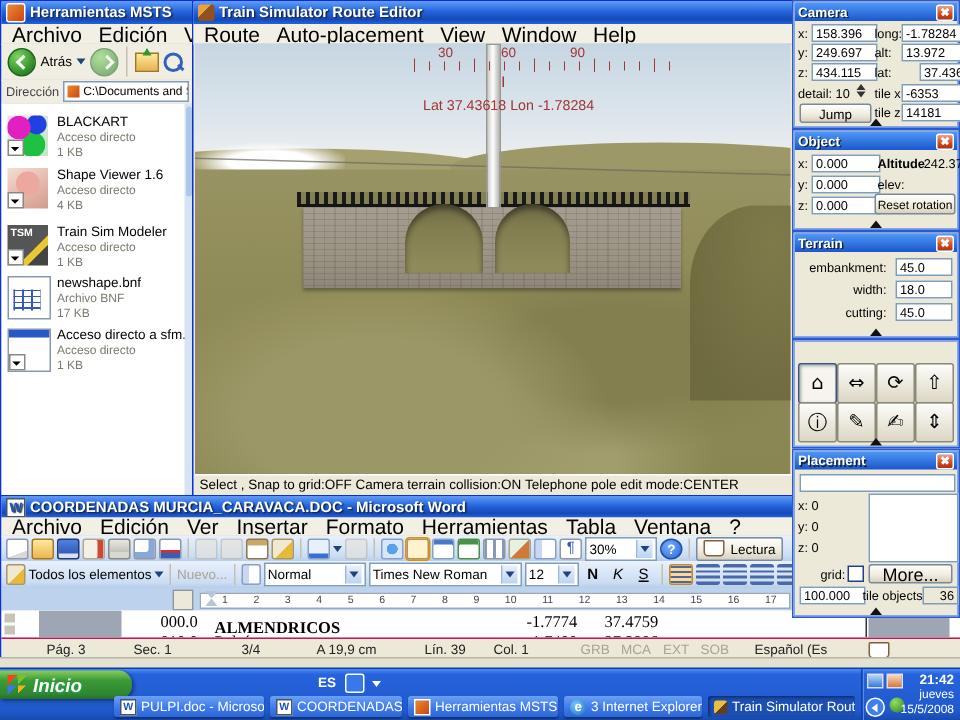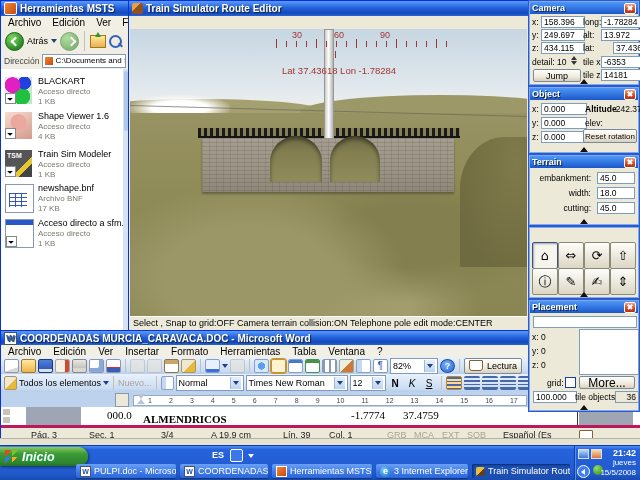--- a/index.html
+++ b/index.html
@@ -6,21 +6,21 @@
   #screen{position:relative;width:640px;height:480px;background:#3A6EA5;overflow:hidden;
           font-family:"Liberation Sans",sans-serif;font-size:10px;color:#000;cursor:default}
   .abs{position:absolute}
   
   .win{position:absolute;background:#ECE9D8;border:1px solid #0831D9}
   .tbar{position:absolute;left:0;right:0;top:0;height:15px;
         background:linear-gradient(180deg,#5A9BF8 0%,#2463DD 45%,#1549B8 80%,#2463DD 100%);
         color:#fff;font-weight:bold;font-size:10px;display:flex;align-items:center;gap:3px;
         padding:0 3px;white-space:nowrap;overflow:hidden;text-shadow:1px 1px 1px #123}
   .menubar{position:absolute;left:0;right:0;display:flex;gap:9px;align-items:center;
-           background:#F2EFE4;border-bottom:1px solid #D8D4C4;padding:0 6px;font-size:10px}
+           background:#F2EFE4;border-bottom:1px solid #D8D4C4;padding:0 6px;font-size:14px}
   .menubar span{padding:0 1px}
   .closeX{width:12px;height:11px;border:1px solid #fff;border-radius:2px;flex:none;
           background:linear-gradient(180deg,#F0A088,#CE4A23 60%,#B03010);position:relative}
   .closeX::before,.closeX::after{content:"";position:absolute;left:2px;top:4px;width:7px;height:1.6px;background:#fff}
   .closeX::before{transform:rotate(45deg)}.closeX::after{transform:rotate(-45deg)}
   
   .field{background:#fff;border:1px solid #7F9DB9;font-size:8.5px;line-height:10px;
          padding:0 2px;overflow:hidden;white-space:nowrap}
   .btn{background:linear-gradient(180deg,#FEFEFB,#EFEBDC 60%,#D8D0BF);border:1px solid #7A8A99;
        border-radius:2px;font-size:9px;text-align:center;display:flex;align-items:center;justify-content:center}
@@ -233,20 +233,27 @@
         <div class="abs" style="left:1px;top:2px;width:4px;height:60px;background:#AEC8EC;border-radius:2px"></div>
       </div>
     </div>
   </div>
 
   <div class="win" style="left:128px;top:0;width:400px;height:331px;z-index:2">
     <div class="tbar">
       <span style="width:11px;height:11px;background:linear-gradient(135deg,#E8A040 40%,#905020 41%);border-radius:2px;flex:none"></span>
       <span>Train Simulator Route Editor</span>
     </div>
+    <div class="menubar" style="top:15px;height:13px">
+      <span>Route</span>
+      <span>Auto-placement</span>
+      <span>View</span>
+      <span>Window</span>
+      <span>Help</span>
+    </div>
     <div class="viewport">
       <div class="hill" style="left:-60px;top:70px;width:260px;height:28px"></div>
       <div class="hill" style="left:170px;top:66px;width:280px;height:34px;background:#9D9868"></div>
       <div class="abs" style="left:0;top:66px;width:100px;height:26px;background:radial-gradient(ellipse,#fff 0 40%,transparent 75%)"></div>
       <div class="ground"></div>
       <div class="mound" style="left:330px;top:108px;width:110px;height:130px"></div>
       <div class="wire"></div>
       <div class="bridge">
         <div class="track"></div>
         <div class="masonry"></div>
@@ -302,21 +309,21 @@
       <span class="sep"></span>
       <span class="i i-link"></span>
       <span class="i i-brush i-hl"></span>
       <span class="i i-tbl"></span>
       <span class="i i-xls"></span>
       <span class="i i-cols"></span>
       <span class="i i-draw"></span>
       <span class="i i-map"></span>
       <span class="i i-para">¶</span>
       <span class="combo" style="width:42px">
-        <span>82%</span>
+        <span>30%</span>
           <span class="ca">
             <span class="tri-d" style="border-top-color:#204080"></span>
           </span>
       </span>
       <span class="i i-help">?</span>
       <span class="sep"></span>
       <span class="btn" style="height:14px;padding:0 4px;gap:4px">
         <span class="book"></span>
         <span>Lectura</span>
       </span>
@@ -406,21 +413,21 @@
         <span class="abs" style="left:402px;top:2px">37.4759</span>
       </div>
       <div>
         <span class="abs" style="left:106px;top:15px">010.0</span>
         <span class="abs" style="left:142px;top:15px">Pulpí</span>
         <span class="abs" style="left:350px;top:15px">-1.7400</span>
         <span class="abs" style="left:402px;top:15px">37.3906</span>
       </div>
     </div>
 
-    <div class="abs" style="left:0;right:0;top:94px;height:13px;background:#ECE9D8;border-top:3px solid #be185d;font-size:9px;color:#222">
+    <div class="abs" style="left:0;right:0;top:94px;height:13px;background:#ECE9D8;border-top:1px solid #be185d;font-size:9px;color:#222">
       <span class="abs" style="left:30px;top:2px">Pág. 3</span>
       <span class="abs" style="left:88px;top:2px">Sec. 1</span>
       <span class="abs" style="left:160px;top:2px">3/4</span>
       <span class="abs" style="left:210px;top:2px">A 19,9 cm</span>
       <span class="abs" style="left:282px;top:2px">Lín. 39</span>
       <span class="abs" style="left:328px;top:2px">Col. 1</span>
       <span class="abs" style="left:386px;top:2px;color:#A8A498">GRB</span>
       <span class="abs" style="left:413px;top:2px;color:#A8A498">MCA</span>
       <span class="abs" style="left:441px;top:2px;color:#A8A498">EXT</span>
       <span class="abs" style="left:466px;top:2px;color:#A8A498">SOB</span>

